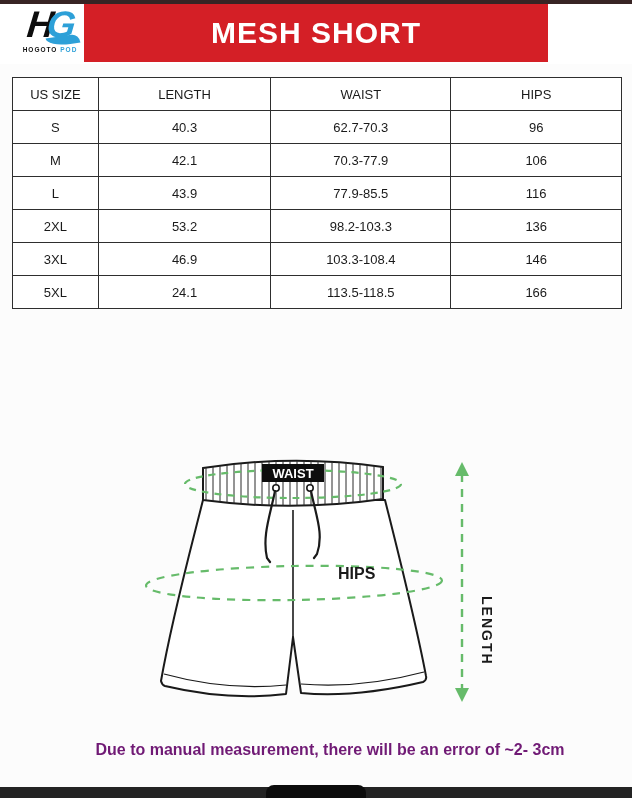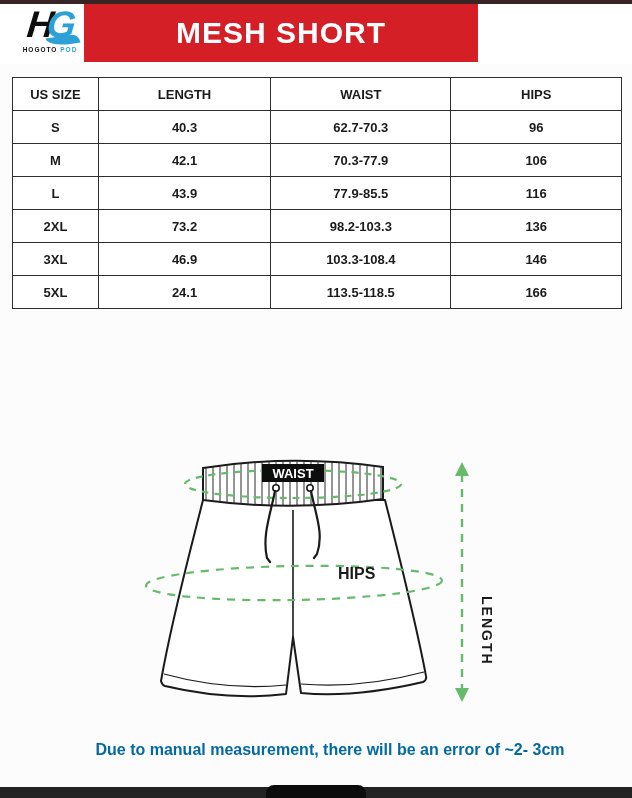--- a/index.html
+++ b/index.html
@@ -15,30 +15,30 @@
 
   
   .header { position:absolute; top:4px; left:0; width:632px; height:60px; background:#ffffff; }
   .logo { position:absolute; left:18px; top:2px; width:64px; text-align:center; }
   .logo-mark { font-weight:bold; font-style:italic; font-size:37px; line-height:38px; letter-spacing:-3px; transform:skewX(-6deg); }
   .logo-h { color:#0d0d0d; }
   .logo-g { color:#2da0d8; margin-left:-4px; }
   .logo-swoosh { position:absolute; right:2px; top:30px; width:34px; height:9px; background:#2da0d8; border-radius:0 8px 0 70% / 0 9px 0 100%; transform:rotate(-8deg); }
   .logo-sub { font-size:6.5px; font-weight:bold; letter-spacing:1px; color:#111; margin-top:2px; white-space:nowrap; }
   .logo-sub .pod { color:#2da0d8; }
-  .banner { position:absolute; left:84px; top:0; width:394px; height:58px;
+  .banner { position:absolute; left:84px; top:0; width:464px; height:58px;
     display:flex; align-items:center; justify-content:center; }
   .banner-title { color:#ffffff; font-size:30px; font-weight:bold; letter-spacing:1px; }
 
   
   table.size-table { position:absolute; left:12px; top:77px; width:610px;
     border-collapse:collapse; table-layout:fixed; background:#ffffff; }
   .size-table th, .size-table td {
     border:1px solid #2e2e2e; height:33px; text-align:center; vertical-align:middle;
-    font-size:13px; font-weight:bold; color:#1a1a1a; padding:0;
+    font-size:13px; font-weight:normal; color:#1a1a1a; padding:0;
   }
 
   
   .diagram { position:absolute; left:0; top:438px; width:632px; height:300px; }
 
   
   .footnote { position:absolute; left:0; top:741px; width:632px; text-align:center;
     font-size:16px; font-weight:bold; }
 
   
@@ -89,21 +89,21 @@
     <td>106</td>
   </tr>
   <tr>
     <td>L</td>
     <td>43.9</td>
     <td>77.9-85.5</td>
     <td>116</td>
   </tr>
   <tr>
     <td>2XL</td>
-    <td>73.2</td>
+    <td>53.2</td>
     <td>98.2-103.3</td>
     <td>136</td>
   </tr>
   <tr>
     <td>3XL</td>
     <td>46.9</td>
     <td>103.3-108.4</td>
     <td>146</td>
   </tr>
   <tr>
@@ -157,17 +157,17 @@
 
     <text x="338" y="141" font-family="Liberation Sans, sans-serif" font-size="16" font-weight="bold" fill="#1a1a1a">HIPS</text>
 
     <line x1="462" y1="36" x2="462" y2="252" stroke="#66bb6a" stroke-width="2.4" stroke-dasharray="8,7"></line>
     <polygon points="462,24 455,38 469,38" fill="#66bb6a"></polygon>
     <polygon points="462,264 455,250 469,250" fill="#66bb6a"></polygon>
     <text transform="translate(482,158) rotate(90)" font-family="Liberation Sans, sans-serif" font-size="14" font-weight="bold" letter-spacing="2" fill="#1a1a1a">LENGTH</text>
   </svg>
 </div>
 
-<div class="footnote" style="color:#0369a1;padding-left:28px;">Due to manual measurement, there will be an error of ~2- 3cm</div>
+<div class="footnote" style="color:#701a75;padding-left:28px;">Due to manual measurement, there will be an error of ~2- 3cm</div>
 
 <div class="bottom-bar">
   <div class="bottom-notch"></div>
 </div>
 
 </body></html>

